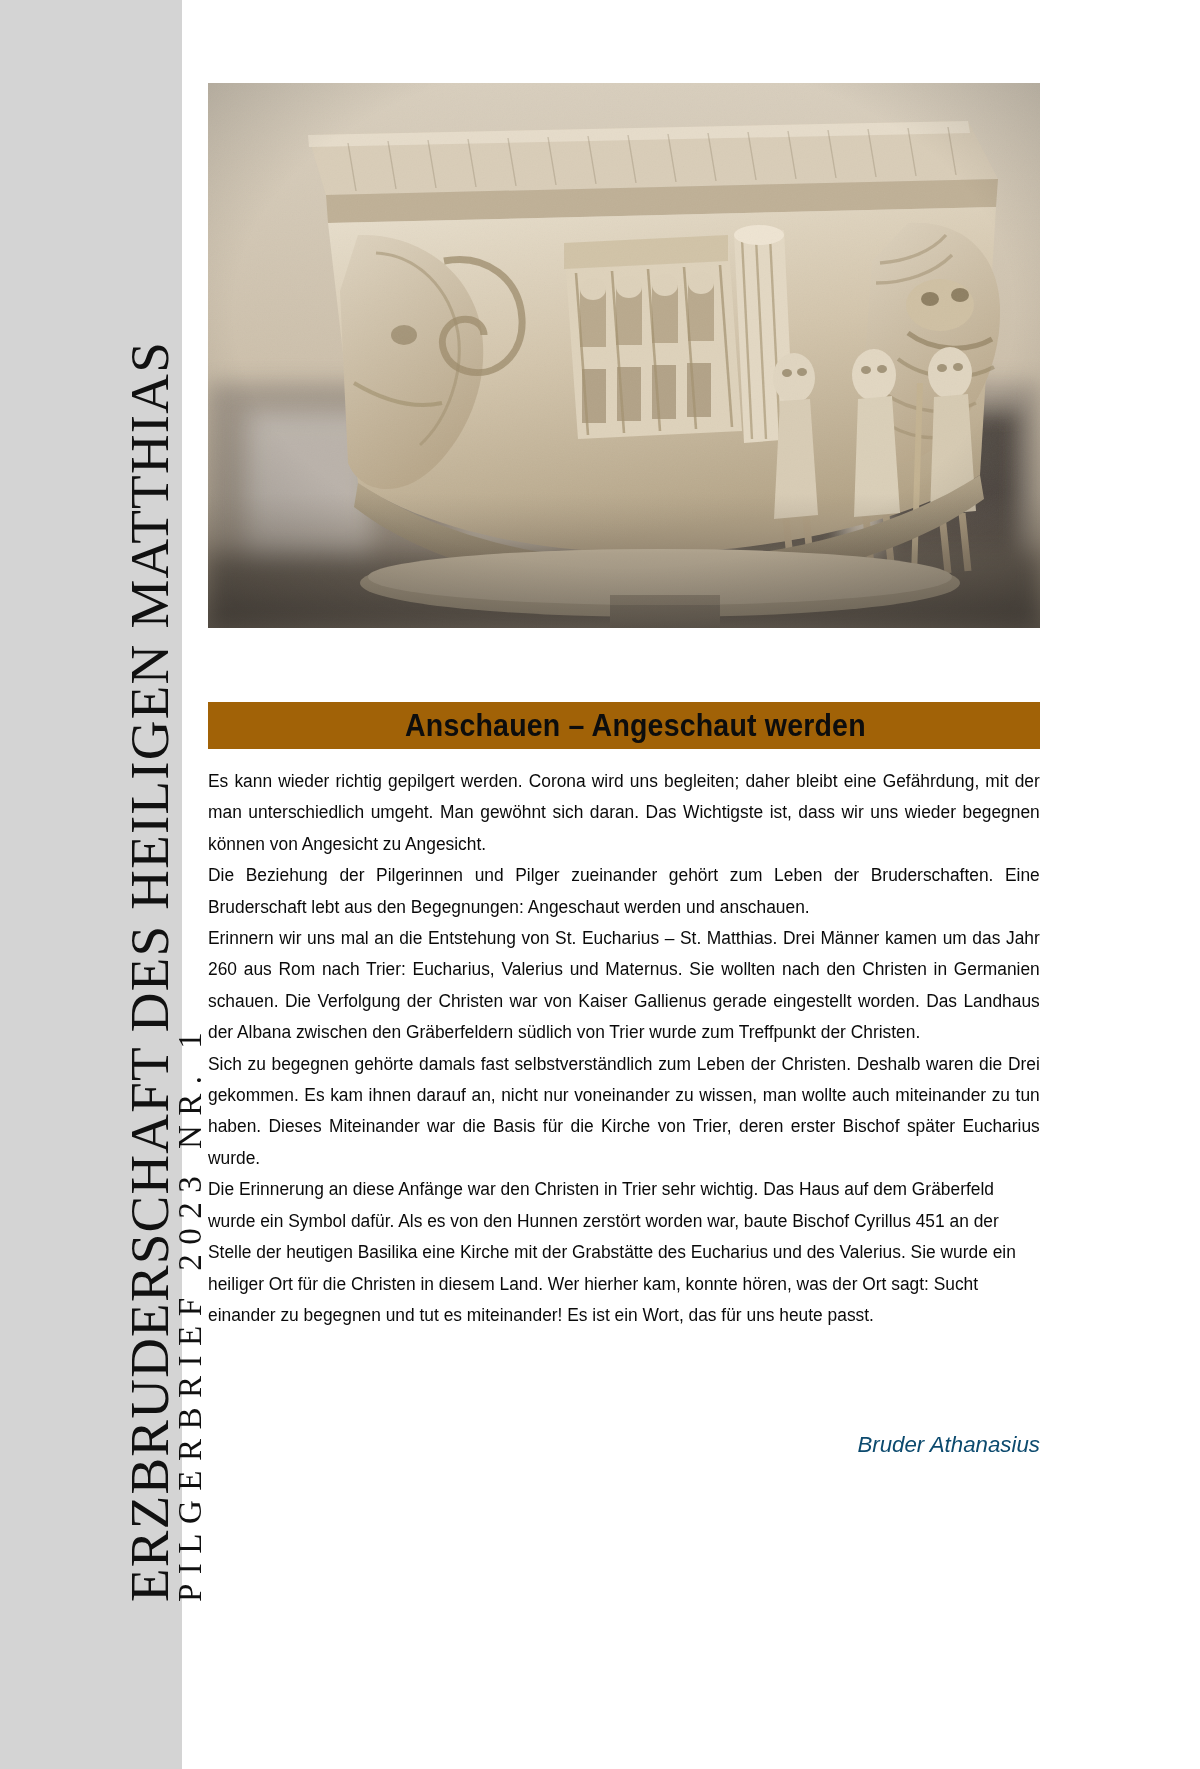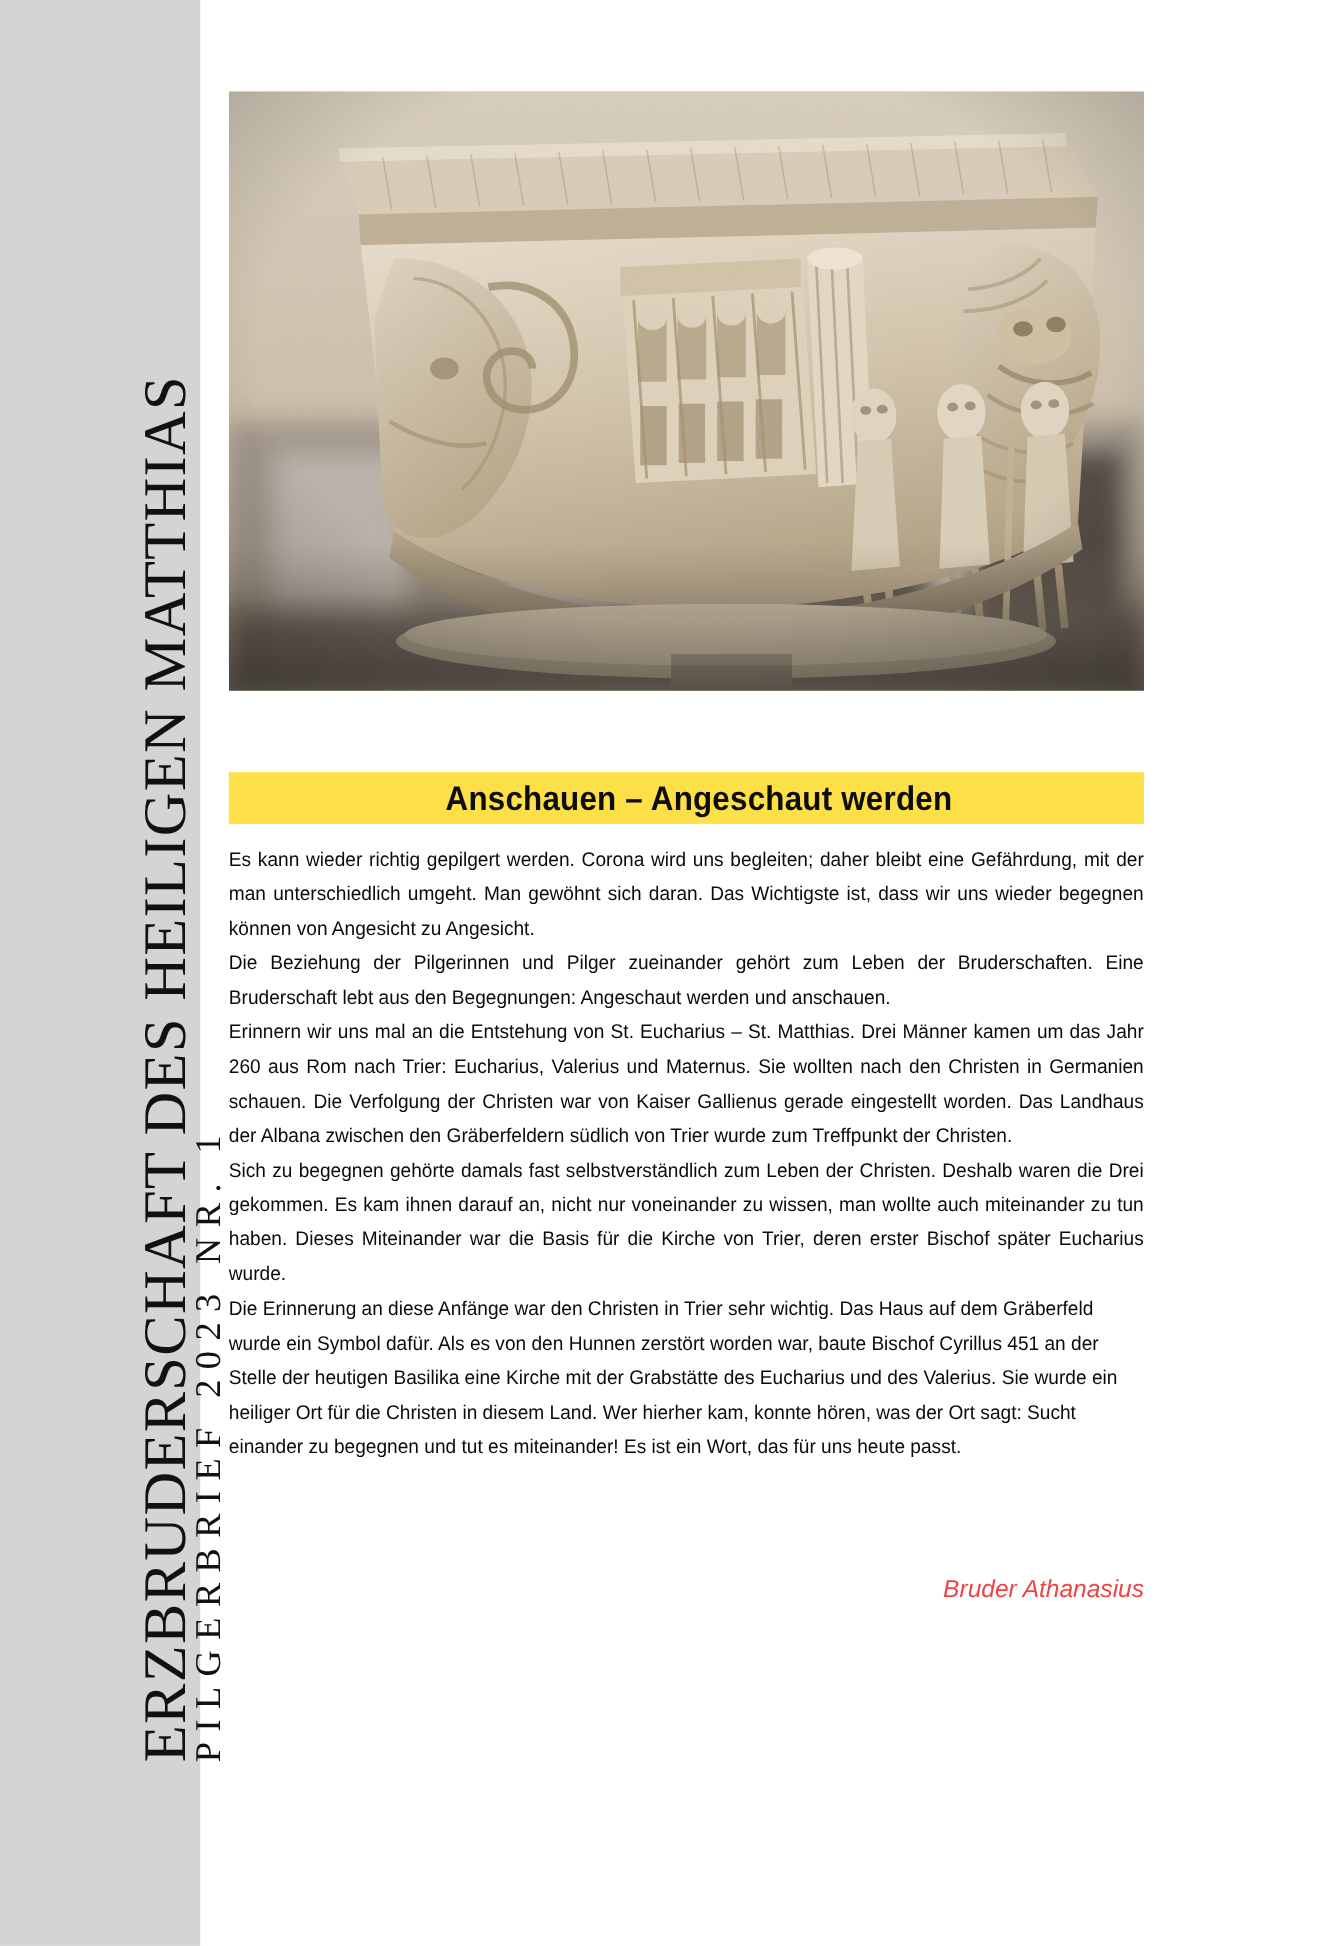--- a/index.html
+++ b/index.html
@@ -95,21 +95,21 @@
 
   .photo svg { display:block; width:100%; height:100%; }
 
   
   .headline-band {
     position: absolute;
     left: 0;
     top: 702px;
     width: 832px;
     height: 47px;
-    background: #fde047;
+    background: #a16207;
     display: flex;
     align-items: center;
     justify-content: center;
   }
   .headline-band .headline {
     font-family: "Liberation Sans Narrow", "Liberation Sans", sans-serif;
     font-weight: 700;
     font-size: 31px;
     letter-spacing: 0.2px;
     color: #0d0d0d;
@@ -143,21 +143,21 @@
   }
 
   .signature {
     position: absolute;
     left: 0;
     top: 1617px;
     width: 832px;
     text-align: right;
     font-style: italic;
     font-size: 22.3px;
-    color: #ef4444;
+    color: #0c4a6e;
     font-family: "Liberation Sans", sans-serif;
   }
 </style>
 </head>
 <body>
 
 <div class="page">
 
   <div class="sidebar">
     <div class="vertical-stack">

